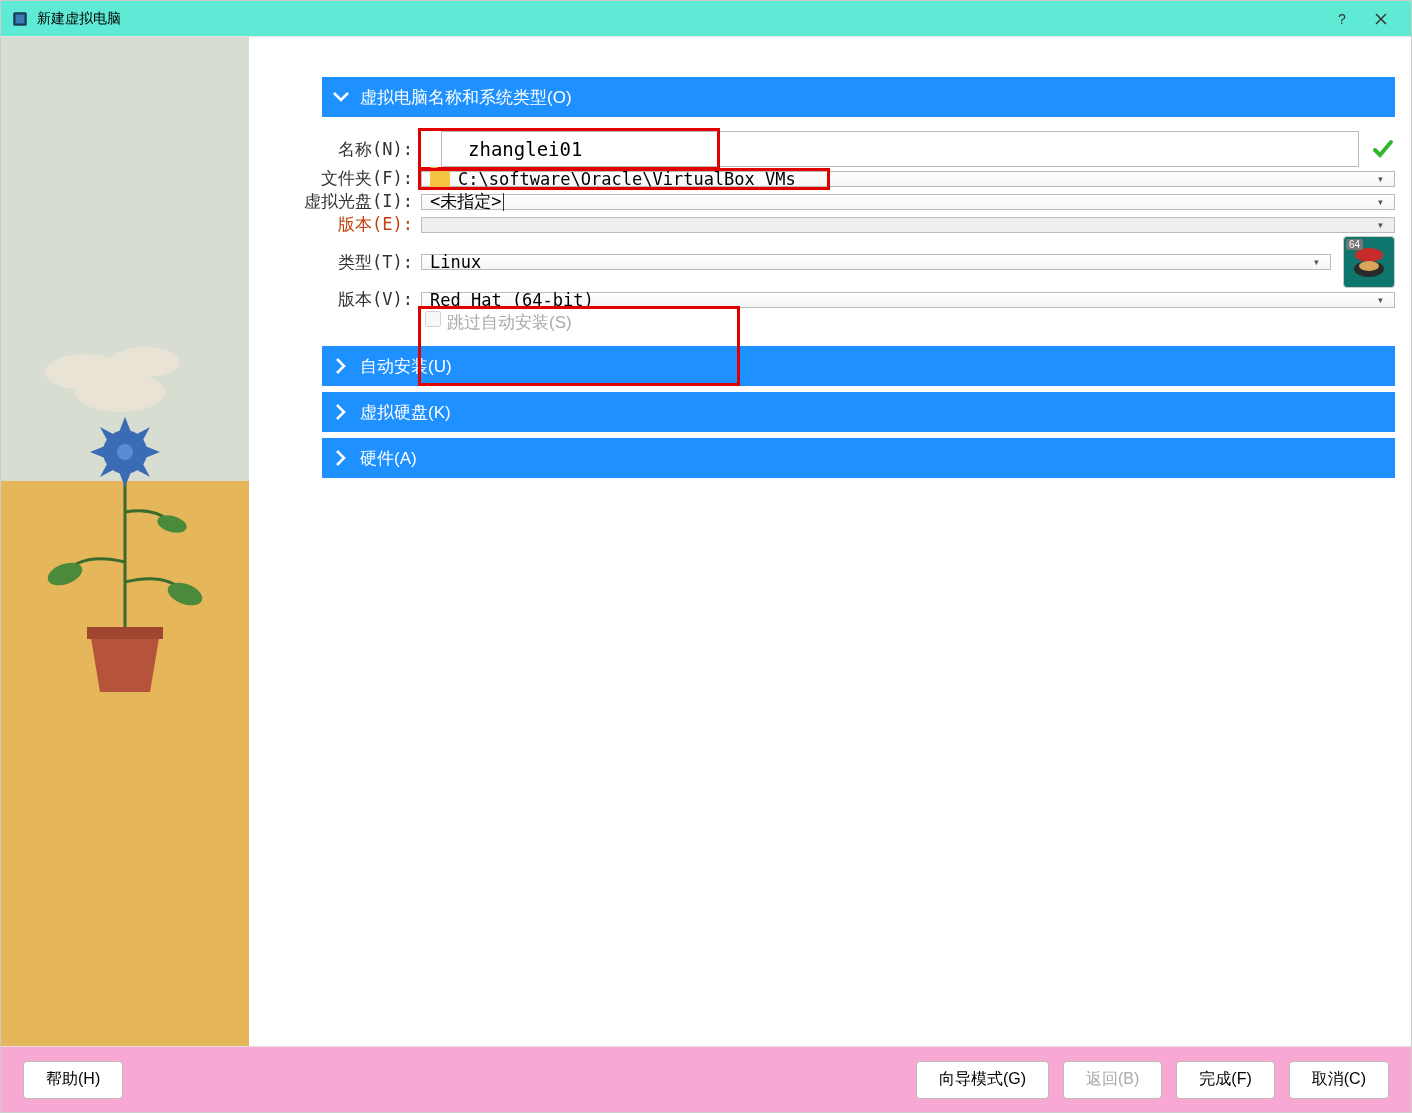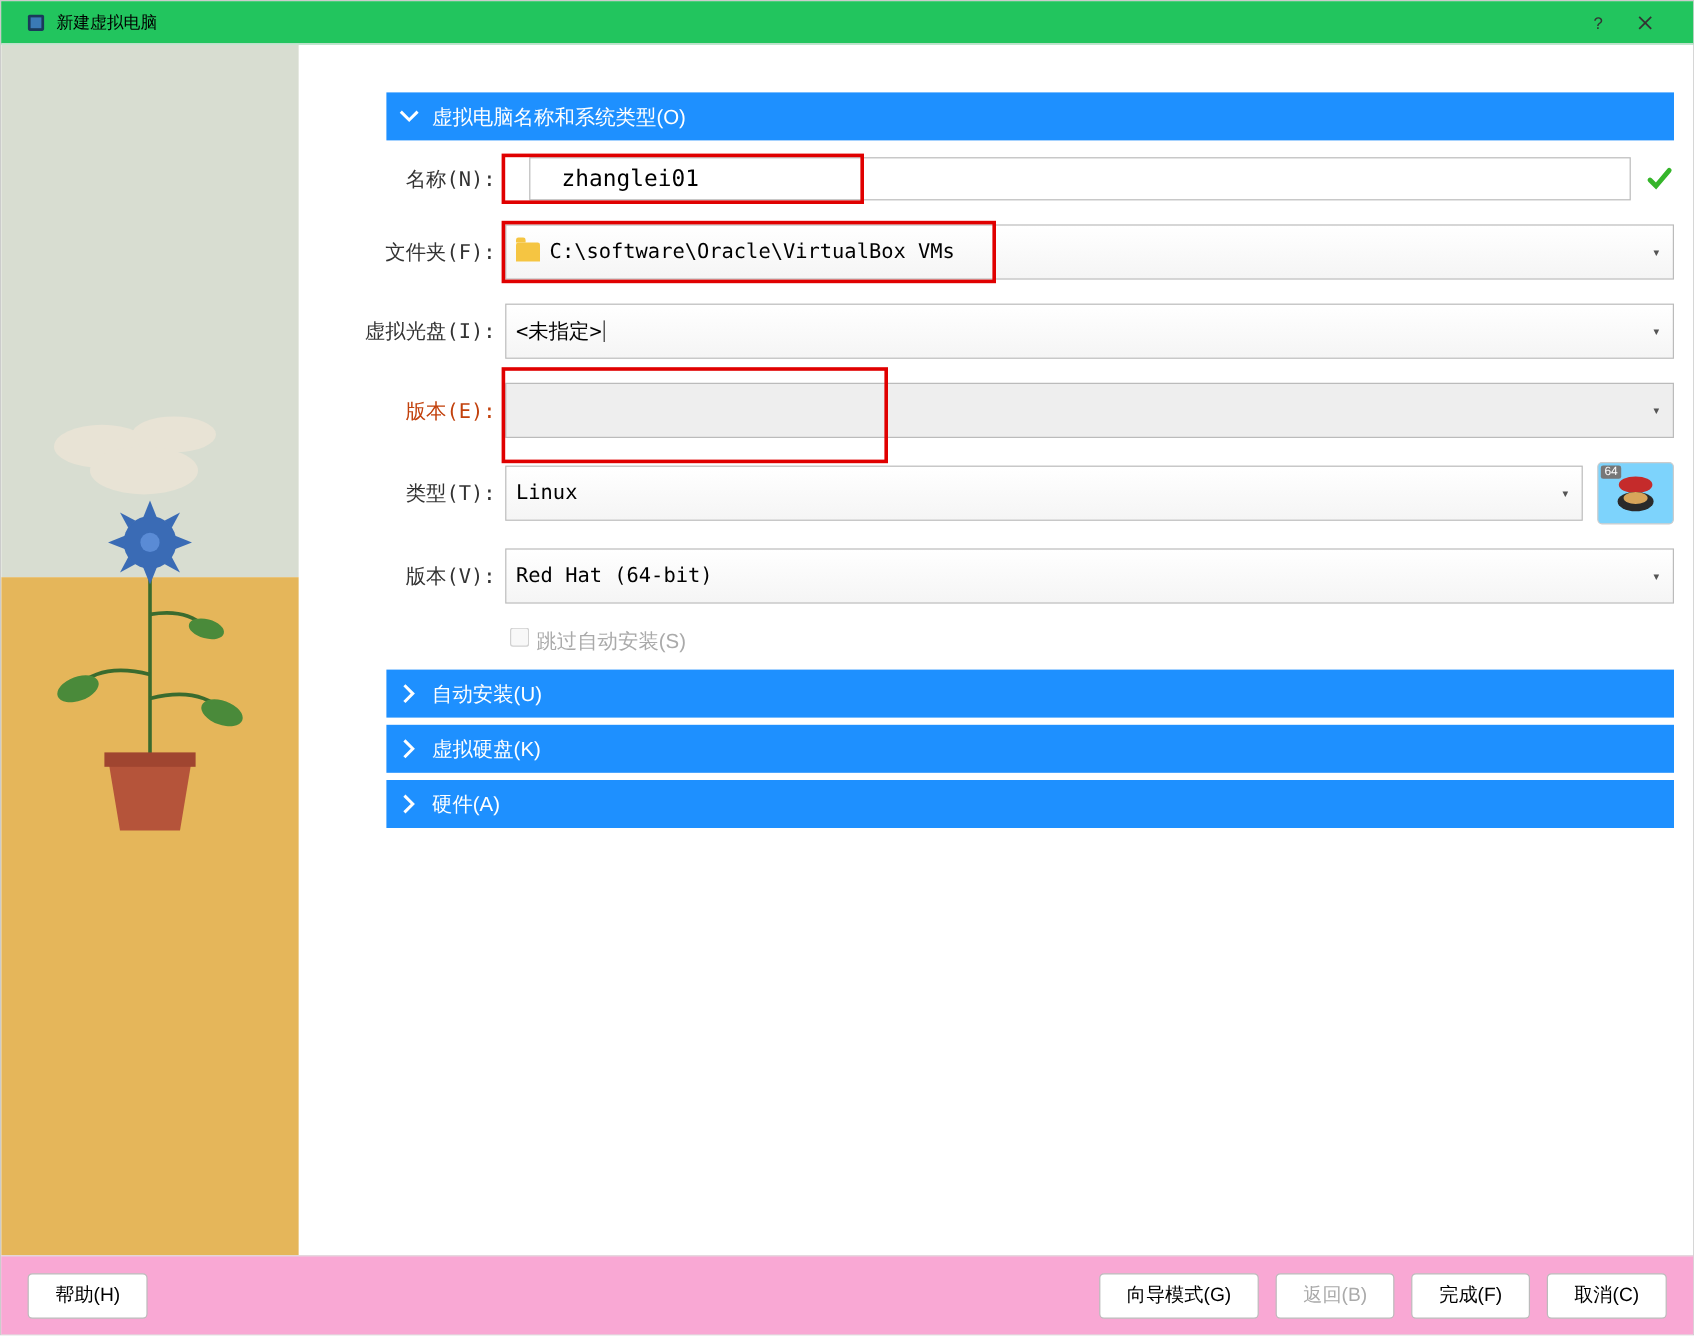--- a/index.html
+++ b/index.html
@@ -1,42 +1,42 @@
 <!DOCTYPE html>
 <html><head>
 <meta charset="utf-8">
 <style>
 * { box-sizing: border-box; margin: 0; padding: 0; }
 body { font-family: "Microsoft YaHei", "SimSun", Arial, sans-serif; font-size: 15px; background: #fff; overflow: hidden; }
 .window { width: 1412px; height: 1113px; display: flex; flex-direction: column; border: 1px solid #ccc; }
-.titlebar { height: 36px; display: flex; align-items: center; padding: 0 20px; border-bottom: 1px solid #e5e5e5; background: #22c55e; }
+.titlebar { height: 36px; display: flex; align-items: center; padding: 0 10px; border-bottom: 1px solid #e5e5e5; background: #5eead4; }
 .titlebar .app-icon { width: 18px; height: 18px; margin-right: 8px; }
 .titlebar .title { flex: 1; font-size: 14px; color: #000; }
 .titlebar .win-btn { width: 40px; height: 30px; display: flex; align-items: center; justify-content: center; cursor: pointer; }
 .main-area { flex: 1; display: flex; }
 .sidebar-img { width: 248px; position: relative; overflow: hidden; }
 .sidebar-top { position: absolute; top: 0; left: 0; right: 0; height: 44%; background: #d8ddd1; }
 .sidebar-bot { position: absolute; bottom: 0; left: 0; right: 0; height: 56%; background: #e5b65a; }
 .plant { position: absolute; left: 50%; top: 50%; transform: translate(-50%, -55%); }
 .content { flex: 1; padding: 40px 16px 16px 30px; display: flex; flex-direction: column; gap: 6px; }
 .section-header { background: #1e90ff; color: #fff; height: 40px; display: flex; align-items: center; padding: 0 8px; cursor: pointer; font-size: 17px; margin-left: 43px; }
 .section-header .chev { width: 22px; display: inline-flex; justify-content: center; margin-right: 8px; }
-.form-area { padding: 8px 0 6px 0; display: flex; flex-direction: column; gap: 20px; }
+.form-area { padding: 8px 0 6px 0; display: flex; flex-direction: column; gap: 0; }
 .form-row { display: flex; align-items: center; }
 .form-label { width: 142px; text-align: right; padding-right: 8px; font-size: 17px; color: #333; font-family: "SimSun", monospace; }
 .form-label.disabled { color: #c2410c; }
 .field-wrap { flex: 1; display: flex; align-items: center; gap: 6px; }
 .text-input { height: 36px; border: 1px solid #bbb; padding: 0 26px; font-size: 19px; font-family: Consolas, monospace; background: #fff; flex: 1; margin-left: 20px; }
-.select-like { height: 46px; border: 1px solid #bbb; background: linear-gradient(#fff,#f5f5f5); display: flex; align-items: center; padding: 0 8px; font-family: Consolas, monospace; font-size: 17px; flex: 1; position: relative; cursor: pointer; }
+.select-like { height: 16px; border: 1px solid #bbb; background: linear-gradient(#fff,#f5f5f5); display: flex; align-items: center; padding: 0 8px; font-family: Consolas, monospace; font-size: 17px; flex: 1; position: relative; cursor: pointer; }
 .select-like.disabled { background: #eee; color: #999; cursor: default; }
 .select-caret { position: absolute; right: 10px; color: #555; font-size: 12px; }
 .folder-icon { width: 20px; height: 16px; background: #f5c542; border-radius: 2px 2px 0 0; position: relative; margin-right: 8px; display: inline-block; }
 .folder-icon::before { content: ""; position: absolute; top: -4px; left: 0; width: 8px; height: 4px; background: #f5c542; border-radius: 2px 2px 0 0; }
 .check-icon { width: 24px; height: 24px; margin-left: 6px; }
-.os-badge { width: 64px; height: 52px; border: 1px solid #ccc; border-radius: 4px; display: flex; align-items: center; justify-content: center; background: #7dd3fc; position: relative; margin-left: 6px; }
+.os-badge { width: 52px; height: 52px; border: 1px solid #ccc; border-radius: 4px; display: flex; align-items: center; justify-content: center; background: #0f766e; position: relative; margin-left: 6px; }
 .os-badge .bits { position: absolute; top: 2px; left: 2px; font-size: 10px; background: #777; color: #fff; padding: 0 3px; border-radius: 2px; }
 .checkbox-row { display: flex; align-items: flex-start; padding-left: 146px; color: #aaa; gap: 6px; font-size: 17px; }
 .checkbox-row input { width: 16px; height: 16px; }
 .bottom-bar { height: 66px; border-top: 1px solid #e0e0e0; display: flex; align-items: center; padding: 0 22px; background: #f9a8d4; }
 .btn { height: 38px; padding: 0 22px; border: 1px solid #bbb; background: #fff; border-radius: 4px; font-size: 16px; cursor: pointer; display: inline-flex; align-items: center; font-family: inherit; }
 .btn.disabled { color: #aaa; cursor: default; }
 .btn-group-right { margin-left: auto; display: flex; gap: 14px; }
 .name-row .field-wrap { position: relative; }
 .red-box-name { position: absolute; left: -3px; top: -3px; width: 302px; height: calc(100% + 6px); border: 3px solid #e00000; pointer-events: none; }
 .red-box-folder { position: absolute; left: -3px; top: -3px; width: 412px; height: calc(100% + 6px); border: 3px solid #e00000; pointer-events: none; }

